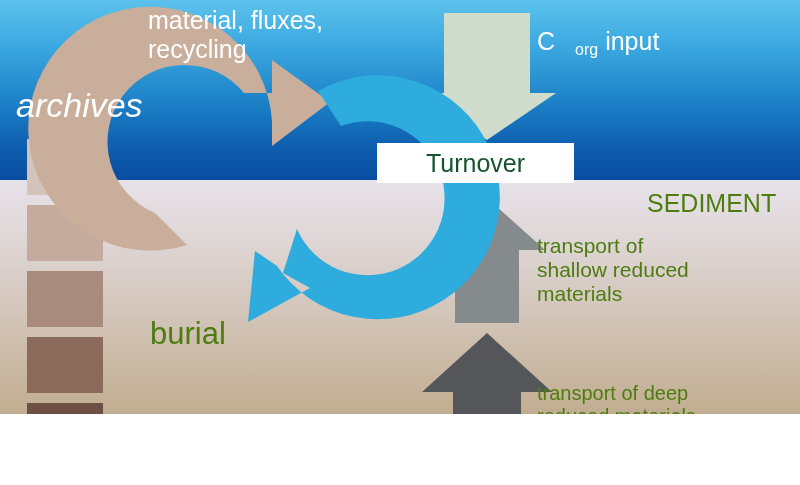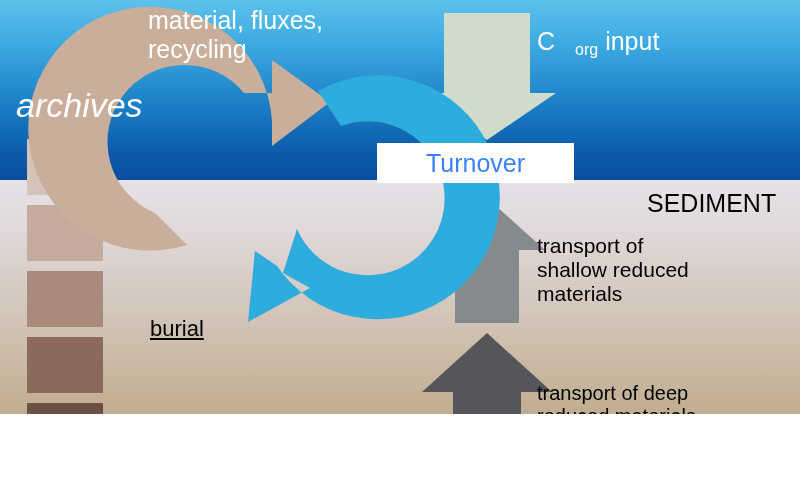--- a/index.html
+++ b/index.html
@@ -16,41 +16,41 @@
     top:0;height:180px;
     background:linear-gradient(to bottom,#5CC2EC 0%,#3BA8E0 26%,#1B7FC6 58%,#0C59AB 86%,#0A4DA0 100%);
   }
   #sediment-band{
     top:180px;height:305px;
     background:linear-gradient(to bottom,#E7E2EA 0%,#E0D8D9 17%,#D5C9C0 38%,#CBBBA7 58%,#C0AC8F 78%,#B5A07F 100%);
   }
   
   .txt{position:absolute;white-space:pre;line-height:1.14;}
   .white{color:#FFFFFF;}
-  .black{color:#000000;}
+  .black{color:#4d7c0f;}
 
   #label-material-fluxes{left:148px;top:6px;font-size:25px;}
   #label-archives{left:16px;top:86px;font-size:34px;font-style:italic;}
   #label-corg{left:537px;top:27px;font-size:25px;}
   #label-corg .sub{font-size:16px;vertical-align:baseline;position:relative;top:5px;letter-spacing:0px;margin-left:20px;}
   #label-water{left:692px;top:129px;font-size:25px;}
   #label-sediment{left:647px;top:189px;font-size:25px;}
-  #label-burial{left:150px;top:316px;font-size:22px;text-decoration:underline;}
+  #label-burial{left:150px;top:316px;font-size:31px;}
   #label-shallow{left:537px;top:234px;font-size:21px;}
   #label-deep{left:537px;top:382px;font-size:20px;}
 
   
   #turnover-box{
     position:absolute;left:377px;top:143px;width:197px;height:40px;
     background:#FFFFFF;
   }
   #turnover-label{
     position:absolute;left:0;top:0;width:197px;height:40px;
     display:flex;align-items:center;justify-content:center;
-    font-size:25px;color:#3b82f6;
+    font-size:25px;color:#14532d;
   }
 
   
   .archive-block{position:absolute;left:27px;width:76px;}
   #arch-0{top:139px;height:56px;background:#D3C4BB;}
   #arch-1{top:205px;height:56px;background:#C4AB9D;}
   #arch-2{top:271px;height:56px;background:#A88B7D;}
   #arch-3{top:337px;height:56px;background:#8B6A5B;}
   #arch-4{top:403px;height:56px;background:#6B5043;}
 

